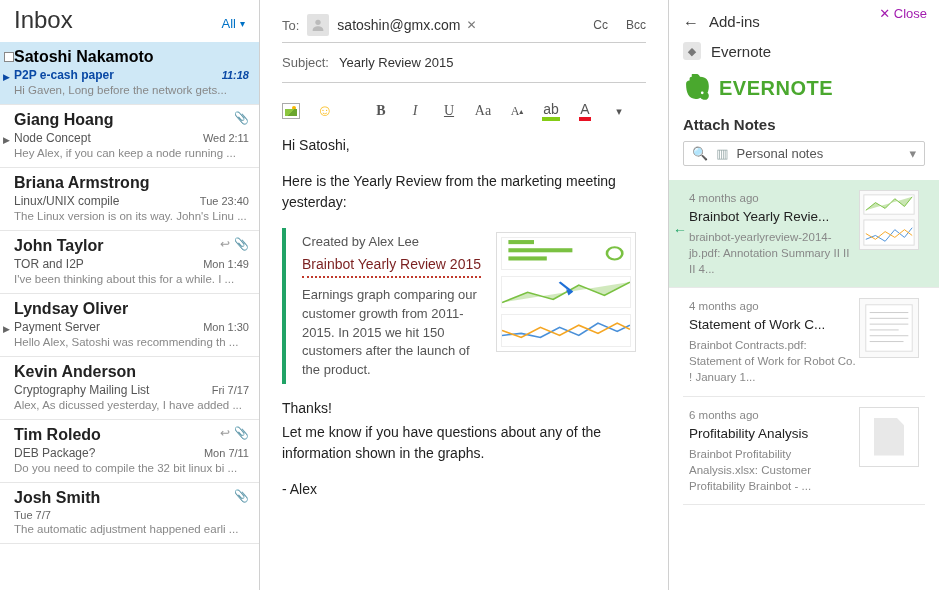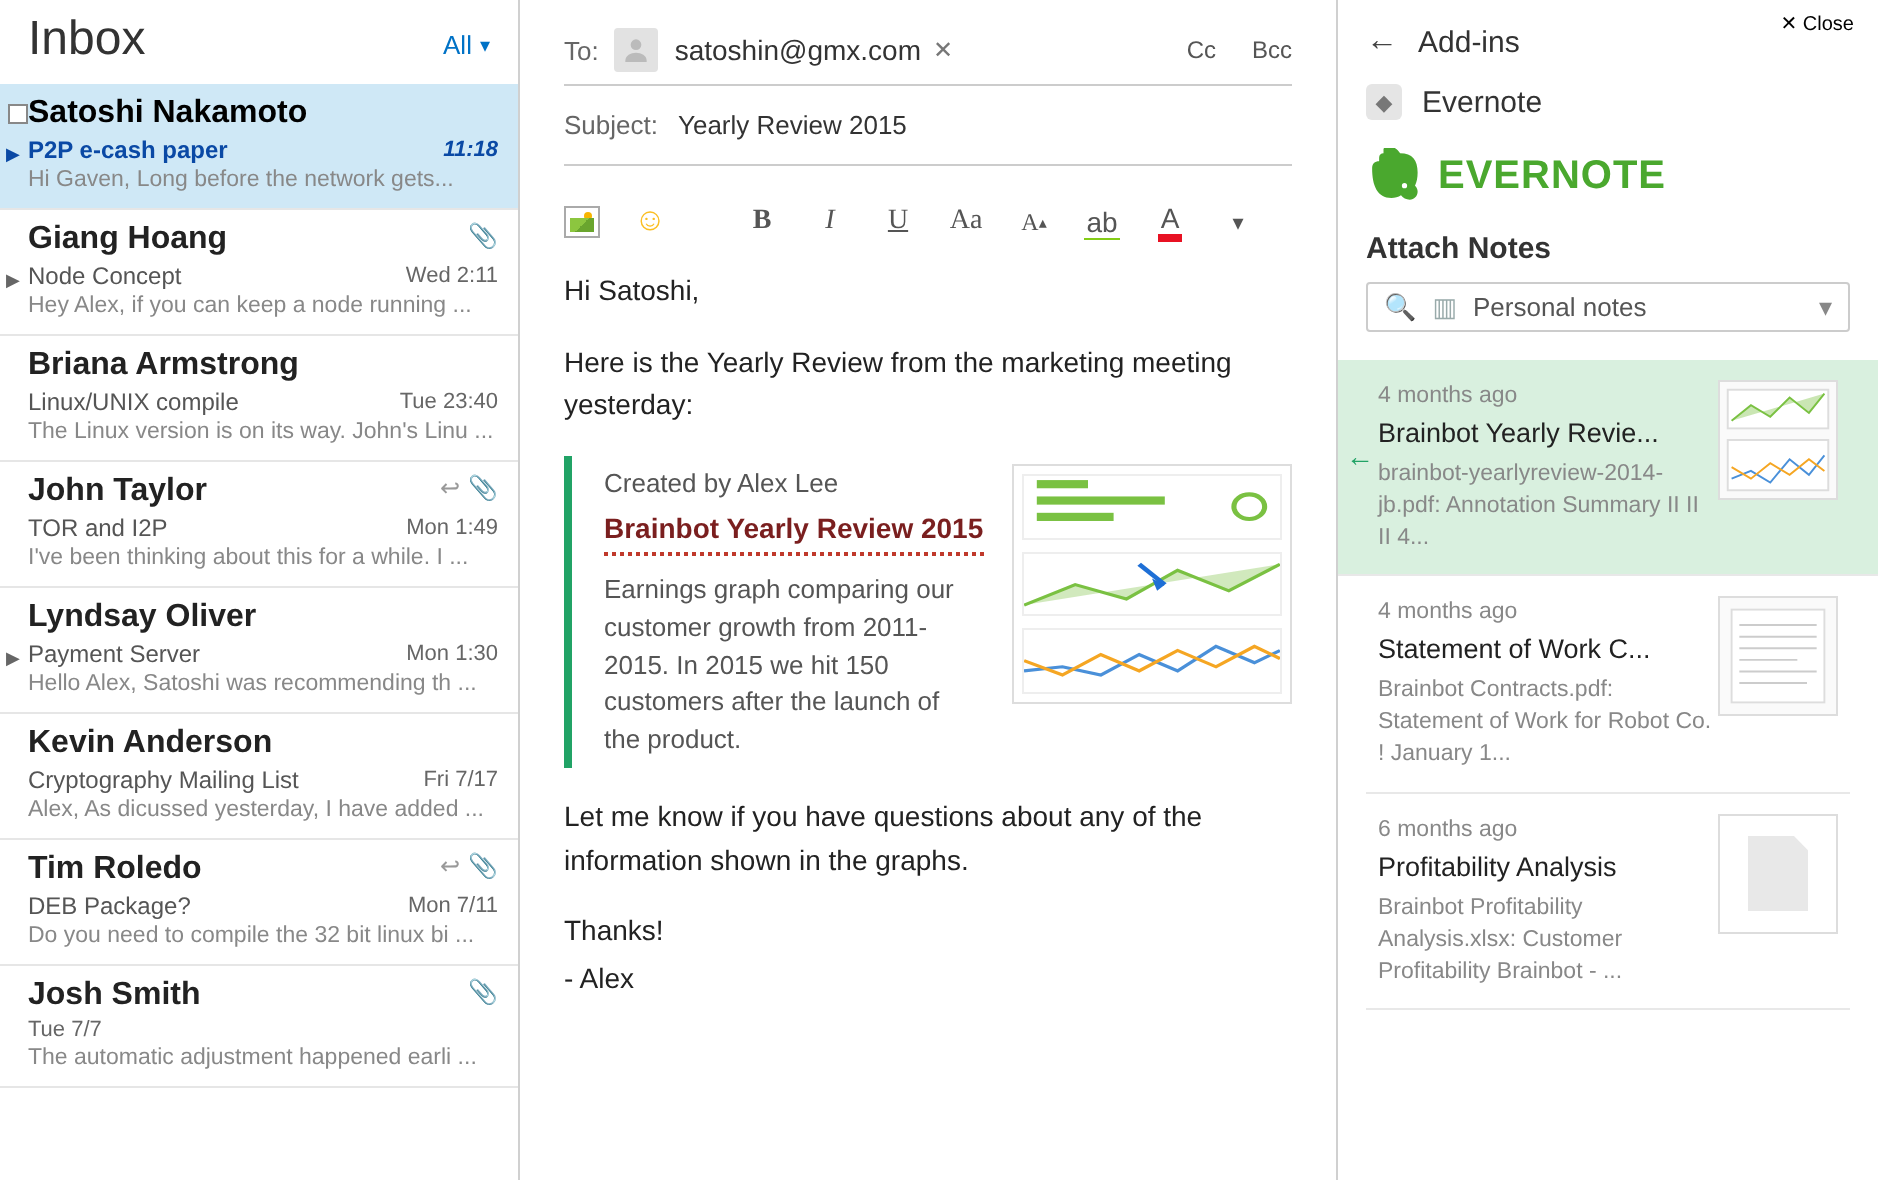--- a/index.html
+++ b/index.html
@@ -43,36 +43,36 @@
 .tool.pic { border: 1px solid #aaa; width: 18px; height: 16px; position: relative; }
 .tool.pic::after { content: ""; position: absolute; left: 2px; bottom: 2px; width: 12px; height: 7px; background: linear-gradient(135deg,#8cc63f 50%,#6aa52e 50%); }
 .tool.pic::before { content: ""; position: absolute; right: 3px; top: 2px; width: 4px; height: 4px; border-radius: 50%; background: #f7b500; }
 .tool.smile { color: #fbbf24; font-size: 16px; }
 .tool.b { font-weight: bold; font-family: Georgia, serif; }
 .tool.i { font-style: italic; font-family: Georgia, serif; }
 .tool.u { text-decoration: underline; font-family: Georgia, serif; }
 .tool.aa { font-family: Georgia, serif; }
 .tool.sup { font-family: Georgia, serif; font-size: 12px; }
 .tool.hl { position: relative; }
-.tool.hl span { border-bottom: 1px solid #84cc16; padding: 0 1px; }
+.tool.hl span { border-bottom: 4px solid #84cc16; padding: 0 1px; }
 .tool.fc span { border-bottom: 4px solid #e81123; padding: 0 1px; }
 .tool.more { font-size: 11px; }
 .body-text { font-size: 14px; line-height: 1.55; color: #222; }
 .body-text p { margin-bottom: 14px; }
 .note-block { border-left: 4px solid #21a366; padding: 4px 0 4px 16px; margin: 14px 0; display: flex; gap: 14px; }
 .note-block .meta { font-size: 13px; color: #555; margin-bottom: 2px; }
-.note-block .title { font-size: 14px; color: #7a1f1f; font-weight: 700; border-bottom: 2px dotted #c0392b; display: inline-block; margin-bottom: 8px; }
+.note-block .title { font-size: 14px; color: #7a1f1f; font-weight: 400; border-bottom: 2px dotted #c0392b; display: inline-block; margin-bottom: 8px; }
 .note-block .desc { font-size: 13px; color: #555; max-width: 180px; line-height: 1.45; }
 .note-thumb { width: 140px; height: 120px; border: 1px solid #ddd; background: #fff; padding: 4px; display: flex; flex-direction: column; gap: 6px; }
 .spark { height: 36px; background: linear-gradient(180deg,#fff,#fff); border: 1px solid #eee; position: relative; overflow: hidden; }
 .spark svg { width: 100%; height: 100%; }
 
 
 .addins { width: 270px; padding: 8px 14px 10px 14px; display: flex; flex-direction: column; overflow: hidden; }
-.close { position: absolute; right: 12px; top: 6px; color: #000000; font-size: 10px; cursor: pointer; }
+.close { position: absolute; right: 12px; top: 6px; color: #a21caf; font-size: 13px; cursor: pointer; }
 .crumb { display: flex; align-items: center; gap: 10px; color: #333; font-size: 15px; margin: 4px 0 8px 0; }
 .crumb .back { cursor: pointer; font-size: 16px; color: #444; }
 .crumb.indent { margin-left: 0; }
 .ev-icon { width: 18px; height: 18px; background: #e5e5e5; border-radius: 3px; display: inline-flex; align-items: center; justify-content: center; font-size: 11px; color: #777; }
 .brand { display: flex; align-items: center; gap: 8px; margin: 6px 0 10px 0; }
 .brand .eleph { width: 28px; height: 28px; }
 .brand h2 { font-size: 20px; font-weight: 700; color: #4aa82e; letter-spacing: 0.5px; }
 .attach-h { font-size: 15px; font-weight: 700; margin: 4px 0 8px 0; }
 .search { display: flex; align-items: center; border: 1px solid #ccc; border-radius: 2px; padding: 4px 8px; gap: 8px; font-size: 13px; color: #555; }
 .search .mag { color: #888; }
@@ -251,22 +251,22 @@
                 <polyline points="0,25 20,15 40,22 60,8 80,18 100,5" fill="rgba(122,193,66,0.35)" stroke="#7ac142" stroke-width="1.5"></polyline>
                 <line x1="45" y1="5" x2="55" y2="15" stroke="#1e6fd6" stroke-width="2"></line>
                 <polygon points="55,15 50,12 52,18" fill="#1e6fd6"></polygon>
               </svg></div>
           <div class="spark"><svg viewBox="0 0 100 30" preserveAspectRatio="none">
                 <polyline points="0,20 15,18 30,22 45,12 60,20 75,8 90,16 100,10" fill="none" stroke="#4a90d9" stroke-width="1.5"></polyline>
                 <polyline points="0,15 15,22 30,12 45,20 60,10 75,18 90,8 100,14" fill="none" stroke="#f5a623" stroke-width="1.5"></polyline>
               </svg></div>
         </div>
       </div>
+      <p style="margin-bottom:2px">Thanks!</p>
       <p>Let me know if you have questions about any of the information shown in the graphs.</p>
-      <p style="margin-bottom:2px">Thanks!</p>
       <p>- Alex</p>
     </div>
   </div>
 
   <div class="addins">
     <div class="close">✕ <span>Close</span></div>
     <div class="crumb">
       <span class="back">←</span>
       <span>Add-ins</span>
     </div>

